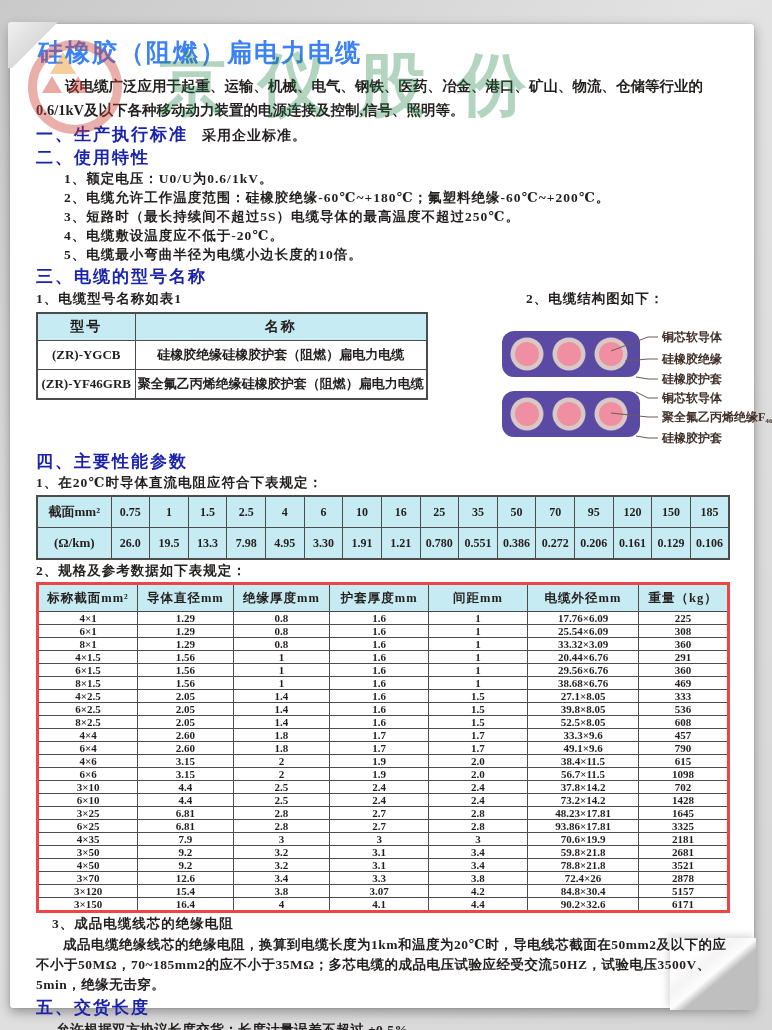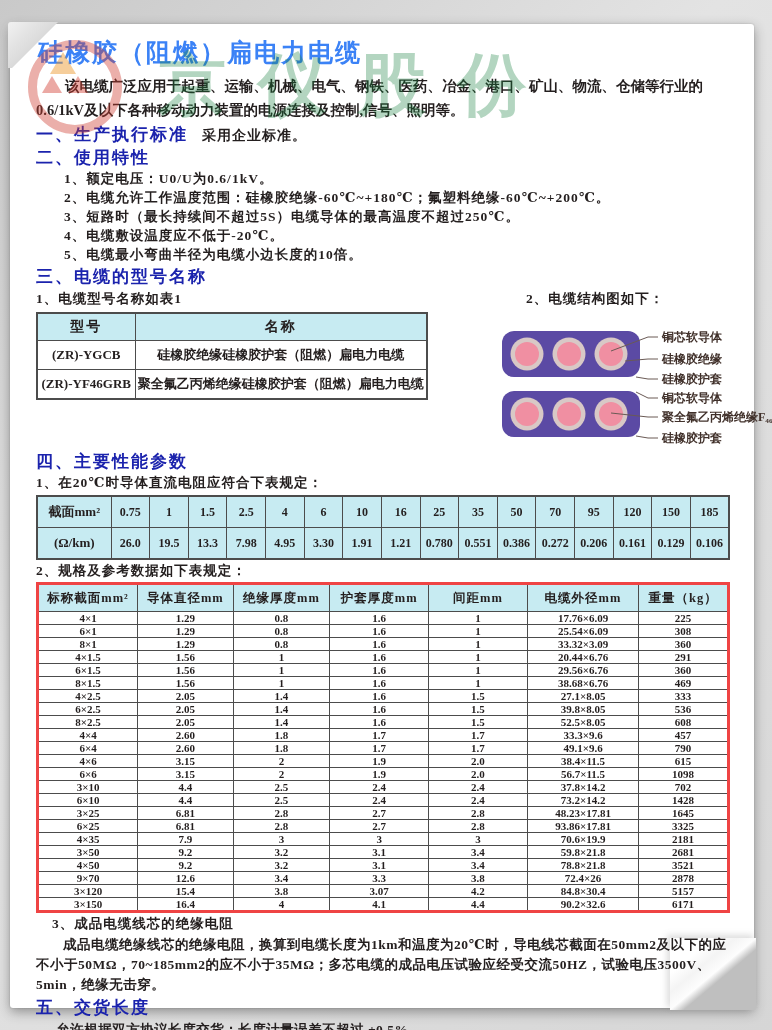--- a/index.html
+++ b/index.html
@@ -446,21 +446,21 @@
             <tr>
               <td>4×50</td>
               <td>9.2</td>
               <td>3.2</td>
               <td>3.1</td>
               <td>3.4</td>
               <td>78.8×21.8</td>
               <td>3521</td>
             </tr>
             <tr>
-              <td>9×70</td>
+              <td>3×70</td>
               <td>12.6</td>
               <td>3.4</td>
               <td>3.3</td>
               <td>3.8</td>
               <td>72.4×26</td>
               <td>2878</td>
             </tr>
             <tr>
               <td>3×120</td>
               <td>15.4</td>

